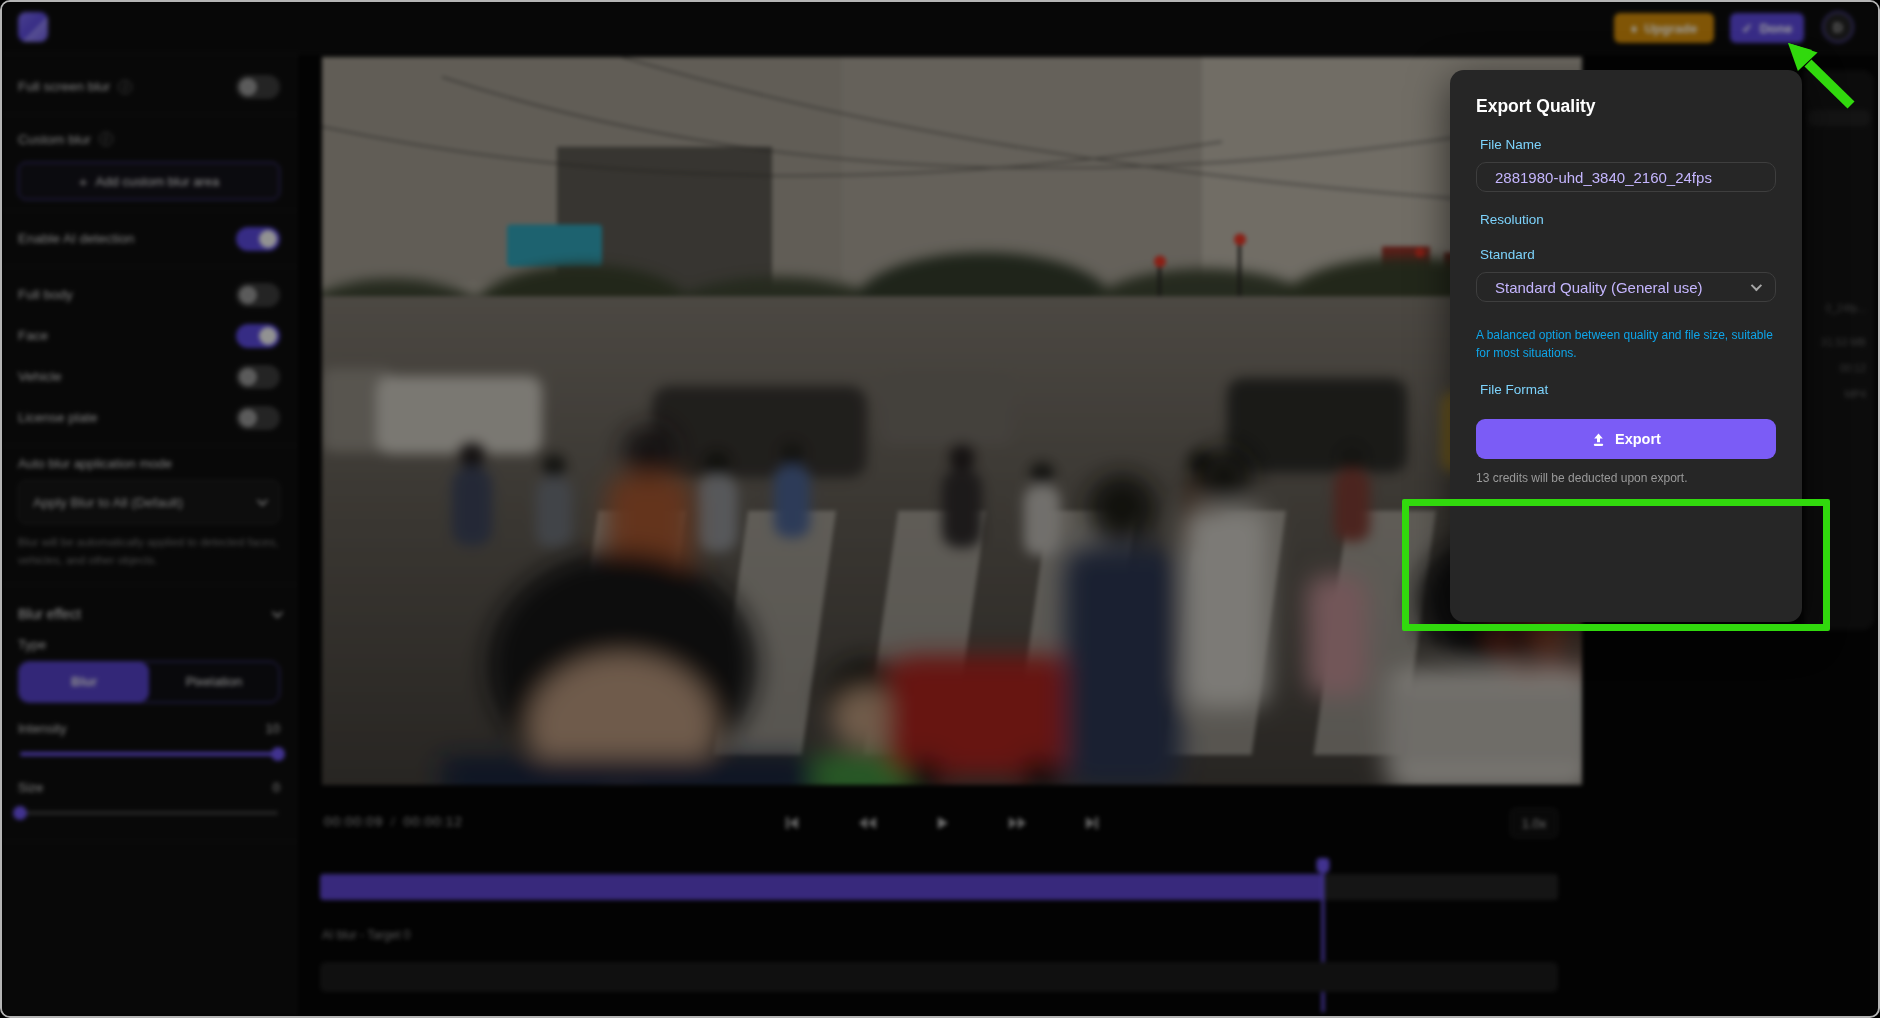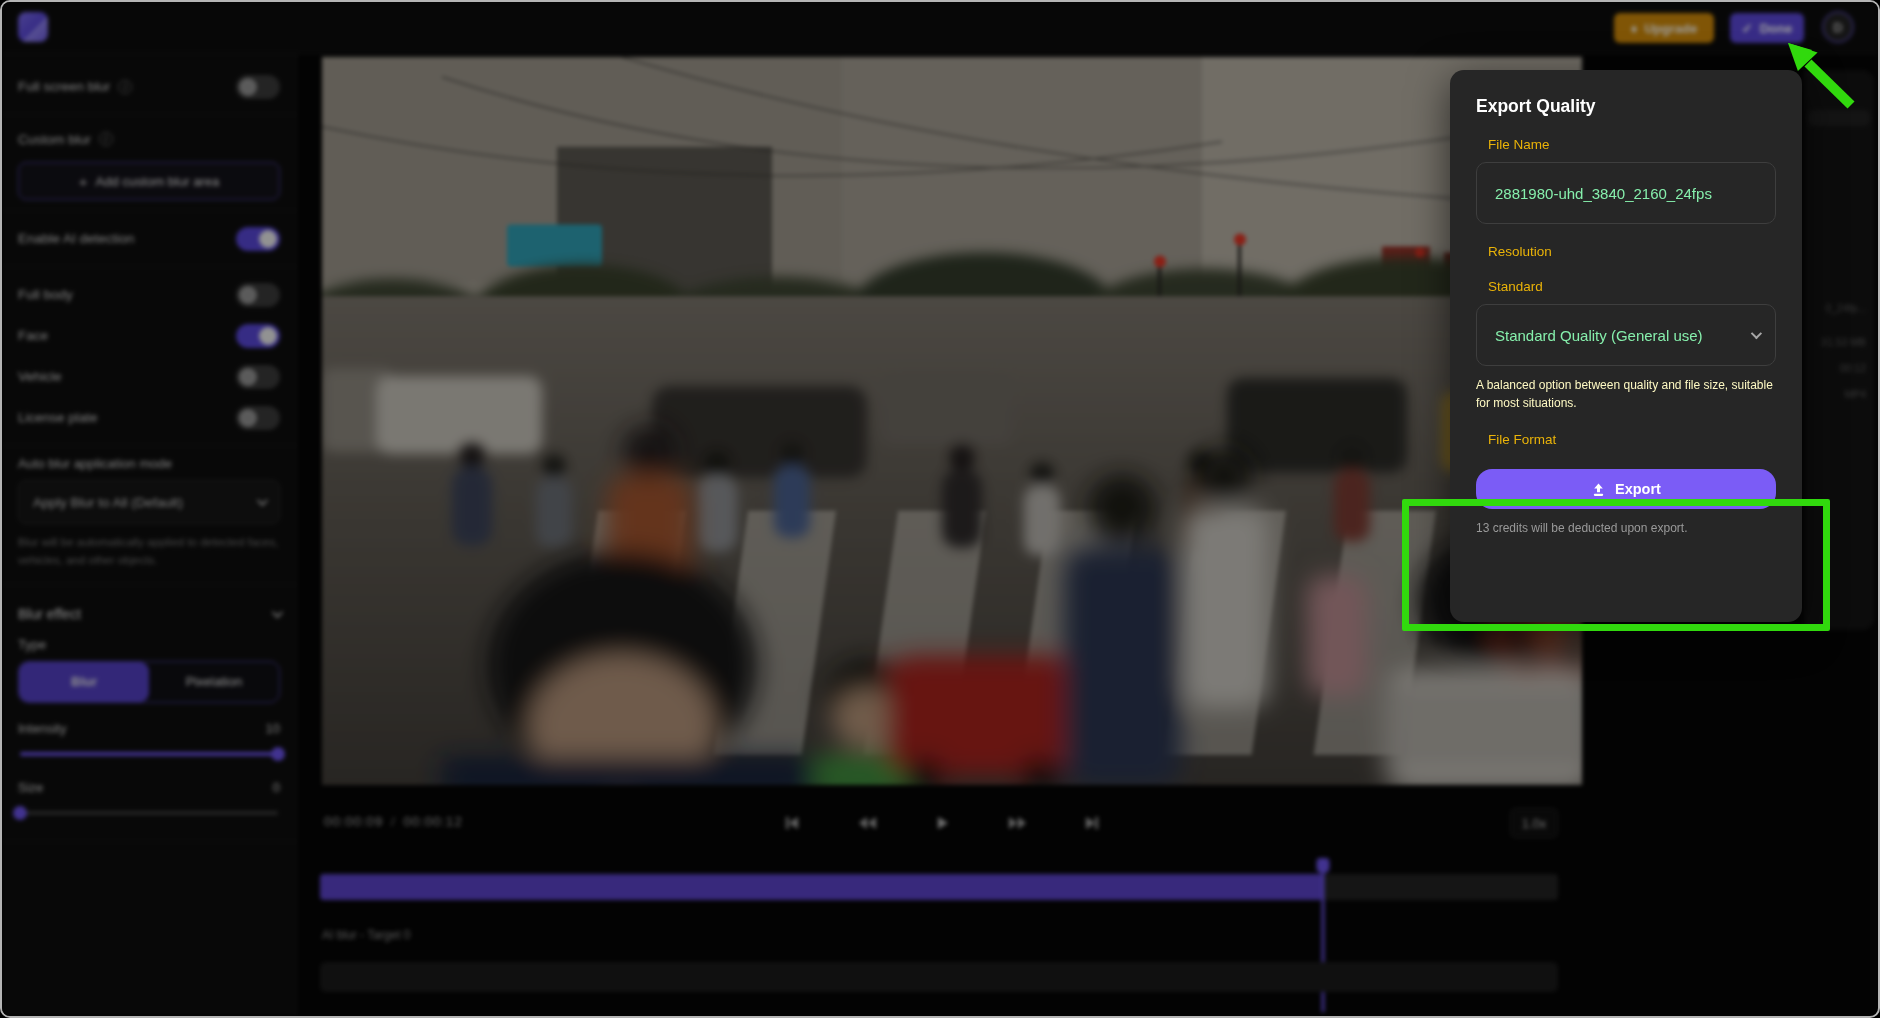--- a/index.html
+++ b/index.html
@@ -72,26 +72,26 @@
 
   
   .sliver{position:absolute;left:1802px;top:68px;width:70px;height:560px;background:#141414;border-radius:0 12px 12px 0;overflow:hidden;}
   .sliver .block{position:absolute;left:4px;top:40px;width:62px;height:16px;border-radius:6px;background:#212121;}
   .sliver .frag{position:absolute;right:8px;font-size:10.5px;color:#5e5e5e;white-space:nowrap;}
 
   
   .modal{position:absolute;left:1448px;top:68px;width:352px;height:552px;background:#262626;border-radius:14px;
          padding:26px;color:#fff;box-shadow:0 10px 40px rgba(0,0,0,.6);}
   .m-title{font-size:17.5px;font-weight:700;color:#fff;}
-  .m-label{font-size:13.5px;color:#eab308;margin:20px 12px 10px;}
-  .m-box{height:62px;border:1px solid #3e3e3e;border-radius:10px;background:#262626;display:flex;align-items:center;
-         justify-content:space-between;padding:0 16px 0 18px;color:#86efac;font-size:15px;}
+  .m-label{font-size:13.5px;color:#7dd3fc;margin:20px 4px 10px;}
+  .m-box{height:30px;border:1px solid #3e3e3e;border-radius:10px;background:#262626;display:flex;align-items:center;
+         justify-content:space-between;padding:0 16px 0 18px;color:#c4b5fd;font-size:15px;}
   .m-box .chev{border-color:#a7a7a7;}
-  .m-help{font-size:12px;color:#fef9c3;line-height:1.5;margin-top:10px;}
-  .m-export{margin-top:22px;width:100%;height:40px;border-radius:16px;background:#7b5cf6;color:#fff;font-size:14.5px;font-weight:700;
+  .m-help{font-size:12px;color:#0ea5e9;line-height:1.5;margin-top:24px;}
+  .m-export{margin-top:22px;width:100%;height:40px;border-radius:9px;background:#7b5cf6;color:#fff;font-size:14.5px;font-weight:700;
             display:flex;align-items:center;justify-content:center;gap:9px;}
   .m-note{font-size:12px;color:#9a9a9a;margin-top:12px;}
 
   
   .anno-rect{position:absolute;left:1400px;top:497px;width:428px;height:132px;border:7px solid #31d90d;border-radius:2px;pointer-events:none;}
   .anno-arrow{position:absolute;inset:0;pointer-events:none;}
 </style>
 </head>
 <body>
 

